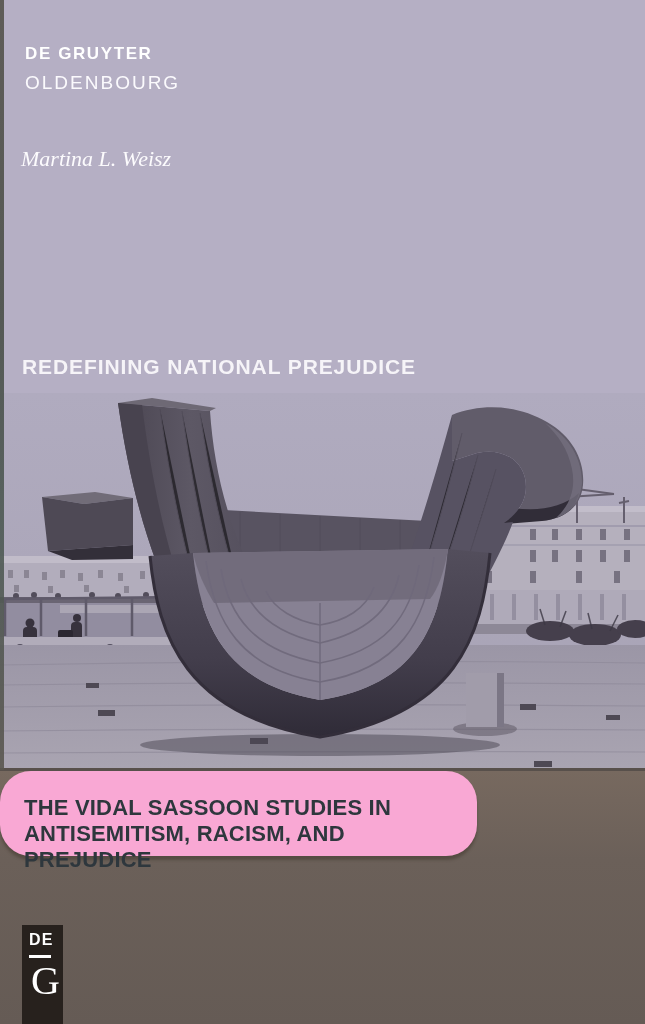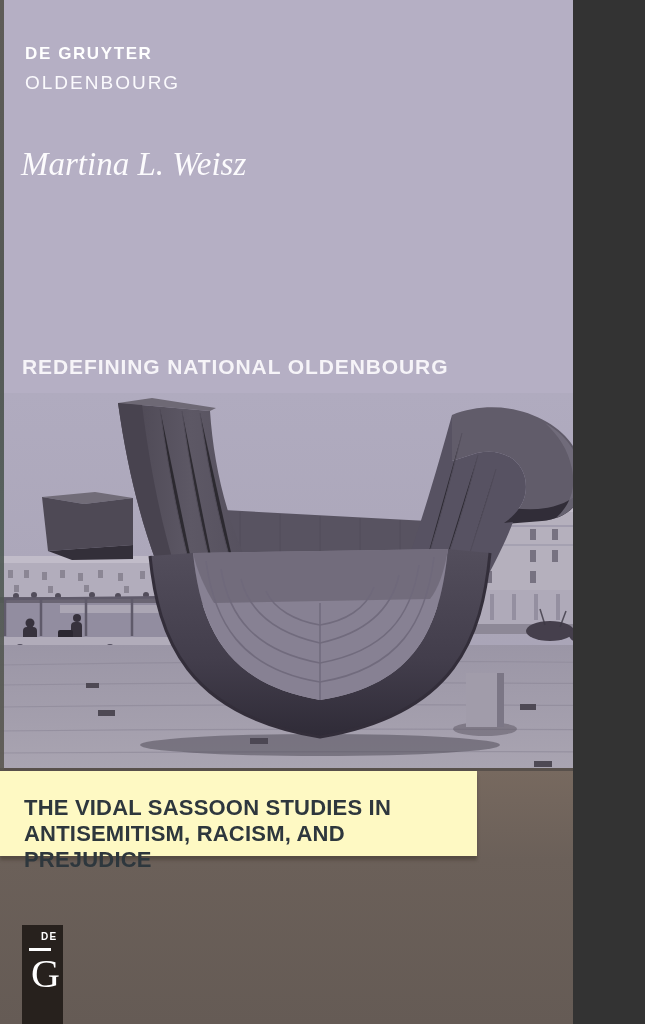--- a/index.html
+++ b/index.html
@@ -1,66 +1,66 @@
 <!DOCTYPE html>
 <html><head>
 <meta charset="utf-8">
 <style>
   html,body{margin:0;padding:0;background:#333;}
   .cover{
-    position:relative;width:573px;height:1024px;overflow:hidden;
+    position:relative;width:645px;height:1024px;overflow:hidden;
     background:#b5afc4;
     font-family:"Liberation Sans",sans-serif;
   }
   
   .edge-strip{position:absolute;left:0;top:0;width:4px;height:770px;
     background:linear-gradient(180deg,#55534c 0%,#4a4f48 40%,#4e5a55 70%,#5a564f 100%);opacity:.9;}
   
   .publisher{position:absolute;left:25px;top:45px;color:#ffffff;line-height:1;}
   .publisher .l1{font-size:17px;font-weight:700;letter-spacing:1.6px;}
   .publisher .l2{font-size:19px;font-weight:400;letter-spacing:2px;margin-top:11px;color:#fbfafd;}
   
   .author{position:absolute;left:21px;top:146px;color:#fcfbfd;
-    font-family:"Liberation Serif",serif;font-style:italic;font-size:33px;}
+    font-family:"Liberation Serif",serif;font-style:italic;font-size:22px;}
   .title{position:absolute;left:21px;top:190px;color:#ffffff;
     font-size:53px;font-weight:700;line-height:57px;letter-spacing:-0.5px;white-space:pre-line;}
   .subtitle{position:absolute;left:22px;top:355px;color:#f6f4f8;
     font-size:21px;font-weight:700;letter-spacing:0.9px;}
   
   .photo{position:absolute;left:0;top:393px;width:645px;height:375px;display:block;}
   
   .photo-shadow{position:absolute;left:0;top:768px;width:645px;height:3px;background:#58504b;}
   
   .bottom{position:absolute;left:0;top:771px;width:645px;height:253px;
     background:linear-gradient(180deg,#77695f 0%,#6b6059 35%,#655b55 100%);}
   
   .series-band{position:absolute;left:0;top:771px;width:477px;height:85px;
-    background:#fef9c3;box-shadow:0 4px 3px rgba(60,50,40,.45);}
+    background:#f9a8d4;box-shadow:0 4px 3px rgba(60,50,40,.45);border-radius:31px;}
   .series-band .txt{padding:24px 0 0 24px;color:#2e373d;font-size:22px;font-weight:700;
     line-height:26px;letter-spacing:0.2px;white-space:pre-line;}
   
   .dg-box{position:absolute;left:22px;top:925px;width:41px;height:99px;background:#27211d;color:#fff;}
-  .dg-box .de{font-size:10px;font-weight:700;letter-spacing:1.2px;margin:6px 0 0 19px;}
+  .dg-box .de{font-size:16px;font-weight:700;letter-spacing:1.2px;margin:6px 0 0 7px;}
   .dg-box .rule{width:22px;height:2.5px;background:#ffffff;margin:6px 0 0 7px;}
   .dg-box .g{font-family:"Liberation Serif",serif;font-size:40px;line-height:1;margin:3px 0 0 9px;}
 </style>
 </head>
 <body>
 
 <div class="cover">
 
   <div class="publisher">
     <div class="l1">DE GRUYTER</div>
     <div class="l2">OLDENBOURG</div>
   </div>
 
   <div class="author">Martina L. Weisz</div>
 
 
-  <div class="subtitle">REDEFINING NATIONAL OLDENBOURG</div>
+  <div class="subtitle">REDEFINING NATIONAL PREJUDICE</div>
 
   <svg class="photo" viewBox="0 0 645 375" preserveAspectRatio="none" aria-hidden="true">
     <defs>
       <linearGradient id="sky" x1="0" y1="0" x2="0" y2="1">
         <stop offset="0" stop-color="#b0abbf"></stop>
           <stop offset="1" stop-color="#a7a2b4"></stop>
       </linearGradient>
       <linearGradient id="ground" x1="0" y1="0" x2="0" y2="1">
         <stop offset="0" stop-color="#9b96a6"></stop>
           <stop offset="1" stop-color="#a9a4b1"></stop>

